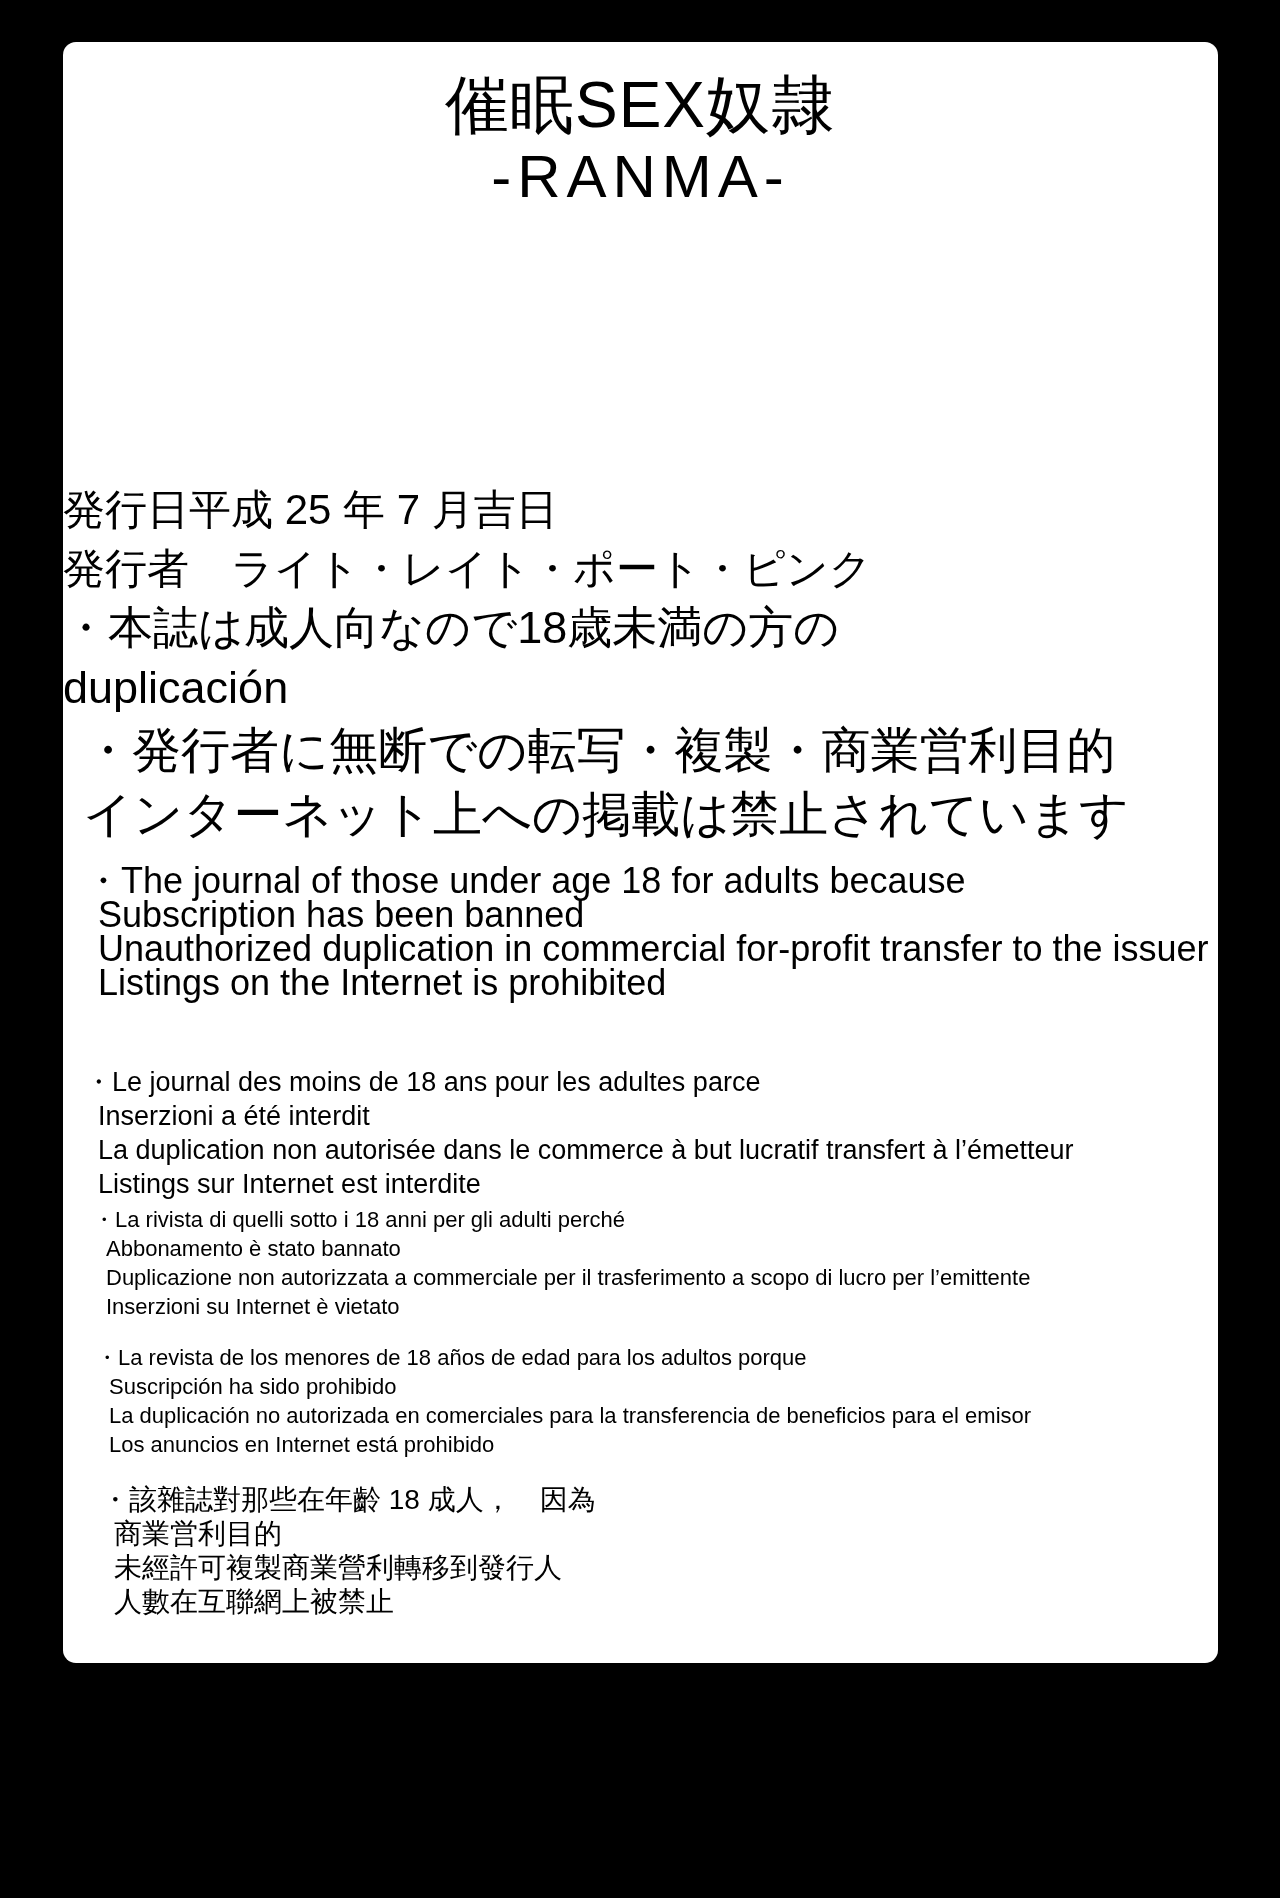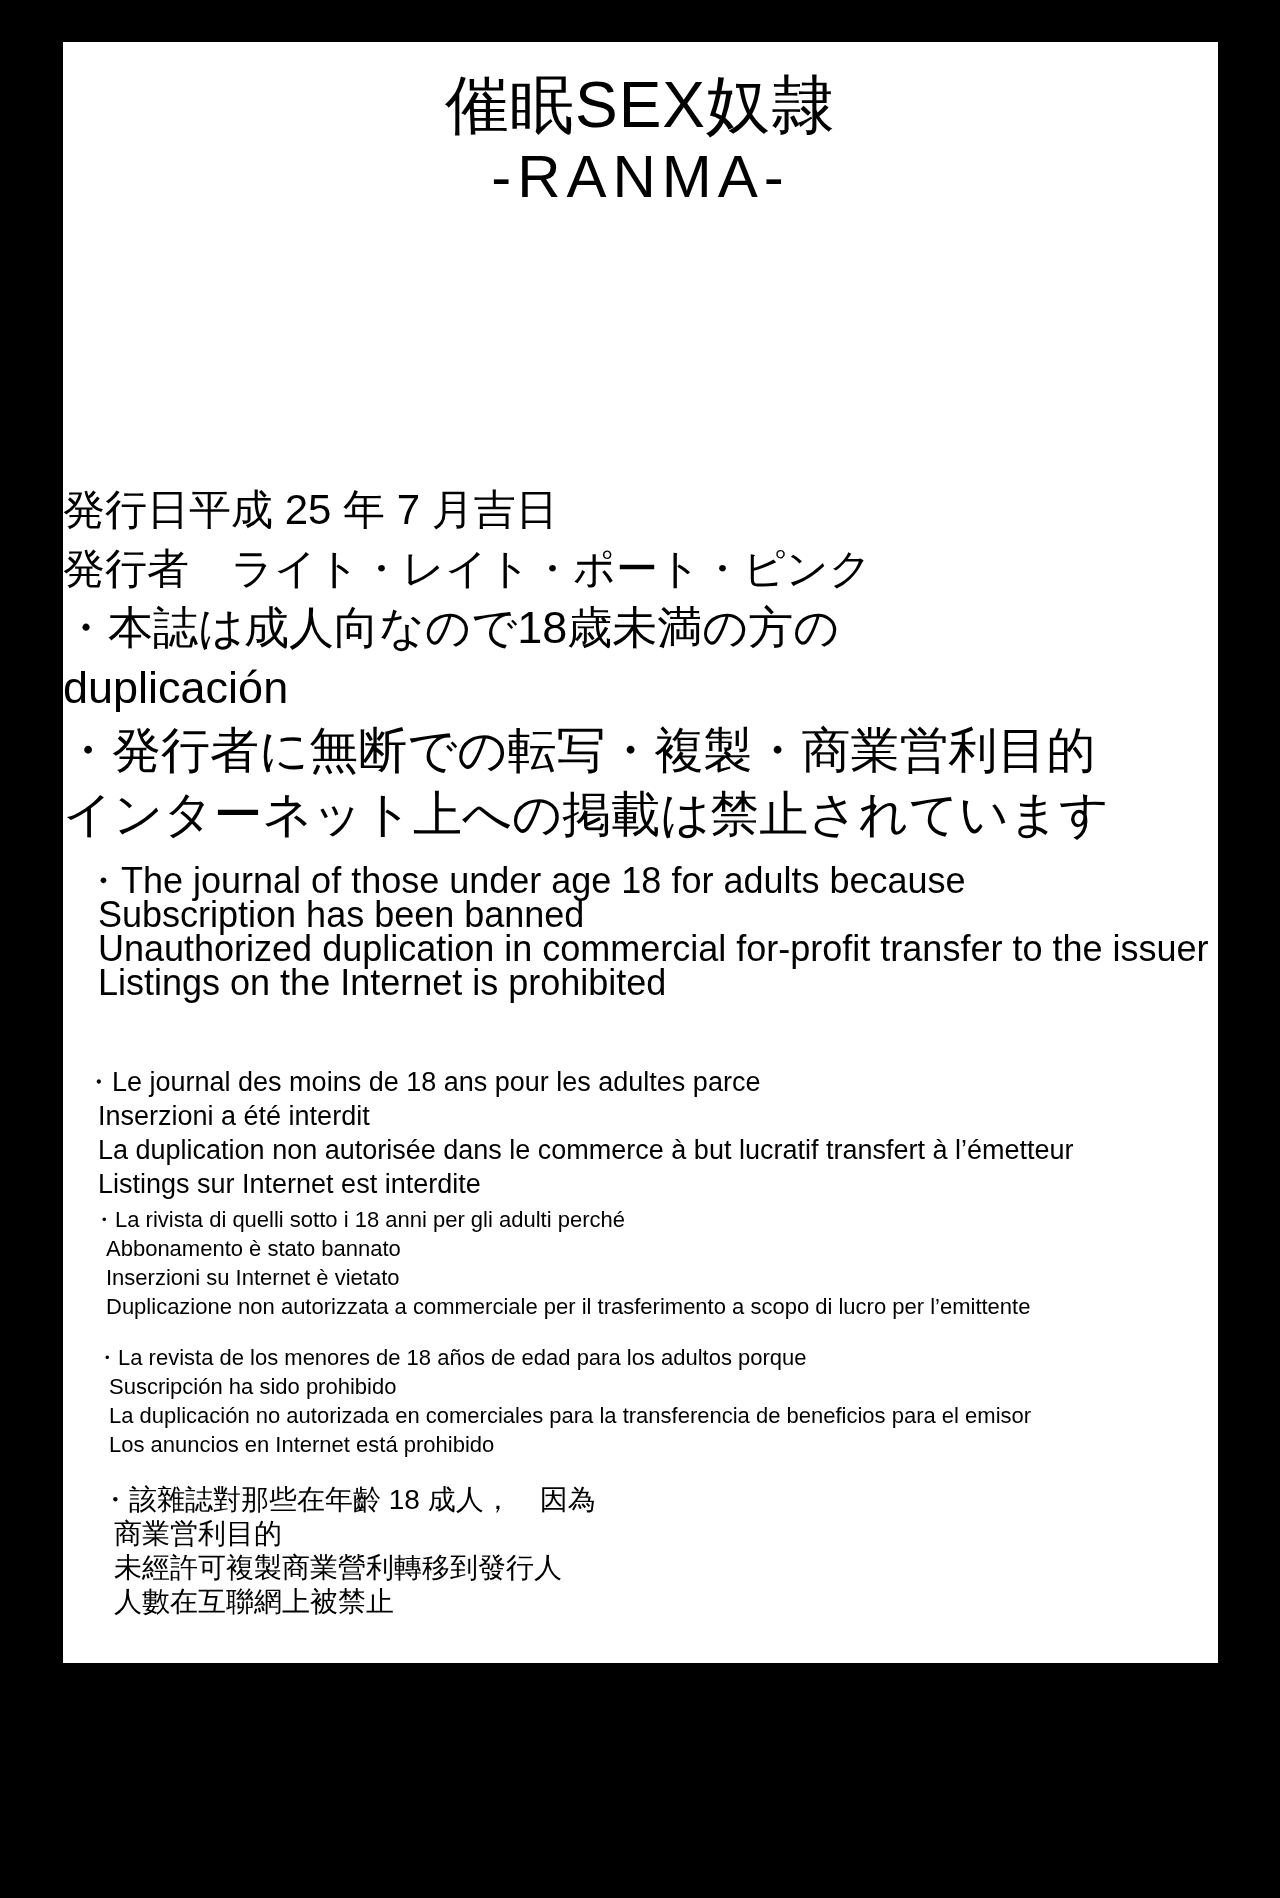--- a/index.html
+++ b/index.html
@@ -1,15 +1,15 @@
 <!DOCTYPE html>
 <html><head>
 <meta charset="utf-8">
 <style>
-  * { margin:0; padding:0; box-sizing:border-box; }
+  * { margin:0; padding:0; box-sizing:border-box;border-radius:13px; }
   html,body {
     width:1280px; height:1898px;
     background:#000000;
     font-family:"Liberation Sans","DejaVu Sans",sans-serif;
     color:#000000;
   }
   .stage { position:relative; width:1280px; height:1898px; background:#000000; overflow:hidden; }
   .sheet {
     position:absolute; left:63px; top:42px;
     width:1155px; height:1621px;
@@ -17,21 +17,21 @@
   }
   
   .title-block { position:absolute; top:26px; left:0; width:100%; text-align:center; }
   .title-main { font-size:64px; line-height:74px; letter-spacing:1px; white-space:nowrap; }
   .title-sub  { font-size:60px; line-height:70px; letter-spacing:6px; white-space:nowrap; }
 
   
   .jp-block { position:absolute; top:438px; left:0; width:100%; text-align:left; }
   .jp-s { font-size:42px; line-height:59px; white-space:nowrap; }
   .jp-m { font-size:45px; line-height:60px; white-space:nowrap; }
-  .jp-l { font-size:49px; line-height:64px; white-space:nowrap; }
+  .jp-l { font-size:49px; line-height:64px; white-space:nowrap;padding-left:20px; }
 
   
   .notice { position:absolute; }
   .notice div { white-space:nowrap; }
   .notice .cont { padding-left:13px; }
   .notice-en { top:822px;  left:22px; font-size:36px; line-height:34px; }
   .notice-fr { top:1023px; left:22px; font-size:27px; line-height:34px; }
   .notice-it { top:1163px; left:30px; font-size:22px; line-height:29px; }
   .notice-es { top:1301px; left:33px; font-size:22px; line-height:29px; }
   .notice-zh { top:1441px; left:38px; font-size:28px; line-height:34px; }
@@ -66,22 +66,22 @@
     <div class="notice notice-fr">
       <div>・Le journal des moins de 18 ans pour les adultes parce</div>
       <div class="cont">Inserzioni a été interdit</div>
       <div class="cont">La duplication non autorisée dans le commerce à but lucratif transfert à l’émetteur</div>
       <div class="cont">Listings sur Internet est interdite</div>
     </div>
 
     <div class="notice notice-it">
       <div>・La rivista di quelli sotto i 18 anni per gli adulti perché</div>
       <div class="cont">Abbonamento è stato bannato</div>
+      <div class="cont">Duplicazione non autorizzata a commerciale per il trasferimento a scopo di lucro per l’emittente</div>
       <div class="cont">Inserzioni su Internet è vietato</div>
-      <div class="cont">Duplicazione non autorizzata a commerciale per il trasferimento a scopo di lucro per l’emittente</div>
     </div>
 
     <div class="notice notice-es">
       <div>・La revista de los menores de 18 años de edad para los adultos porque</div>
       <div class="cont">Suscripción ha sido prohibido</div>
       <div class="cont">La duplicación no autorizada en comerciales para la transferencia de beneficios para el emisor</div>
       <div class="cont">Los anuncios en Internet está prohibido</div>
     </div>
 
     <div class="notice notice-zh">

